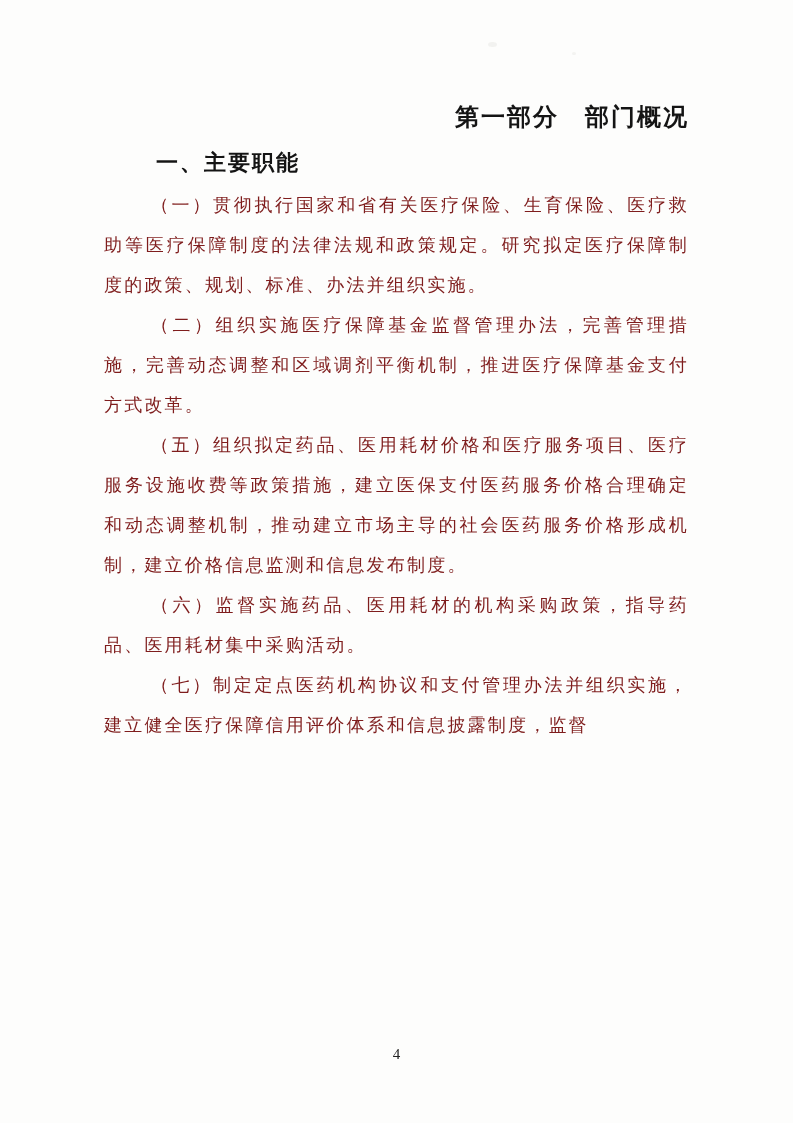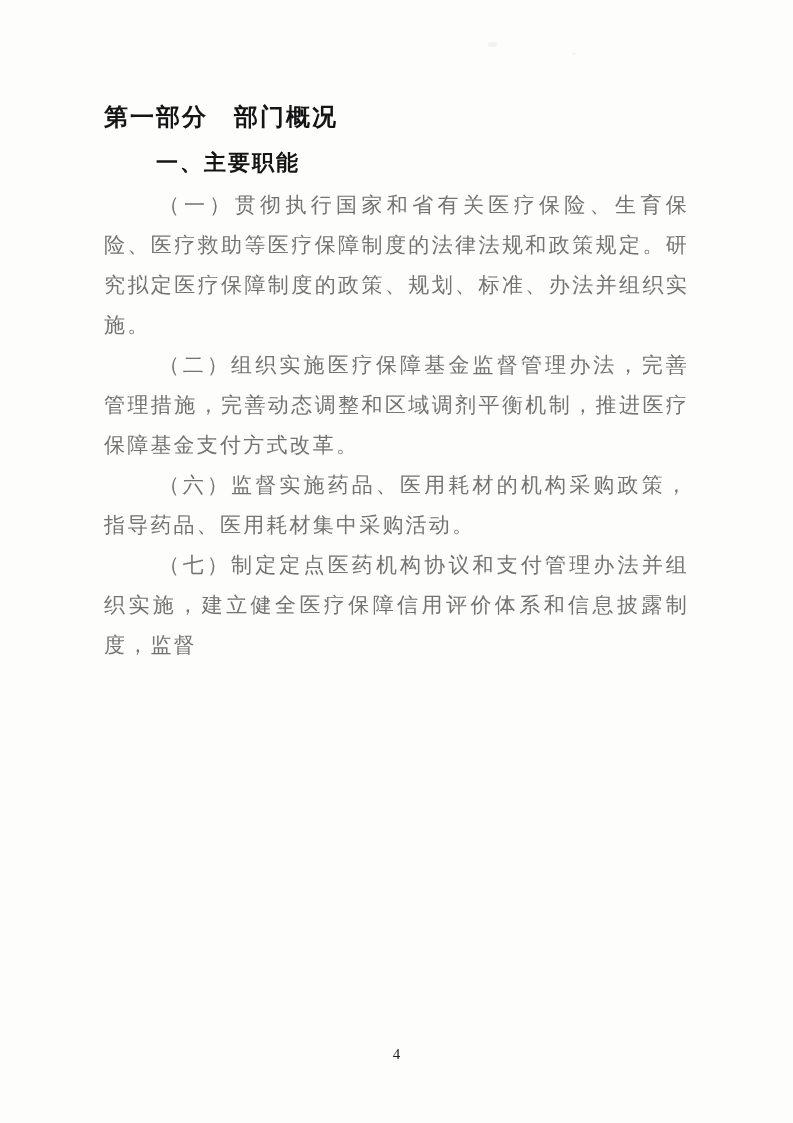--- a/index.html
+++ b/index.html
@@ -20,47 +20,47 @@
     position: relative;
     padding: 0 104px;
   }
   .doc-title {
     margin: 0;
     padding-top: 100px;
     font-family: "Liberation Sans", "DejaVu Sans", sans-serif;
     font-weight: 700;
     font-size: 24px;
     line-height: 33px;
-    text-align: left;
+    text-align: right;
     letter-spacing: 2px;
     color: #141414;
   }
   .section-heading {
     margin: 15px 0 4px 0;
     padding-left: 52px;
     font-family: "Liberation Sans", "DejaVu Sans", sans-serif;
     font-weight: 700;
     font-size: 22px;
     line-height: 30px;
     letter-spacing: 2px;
     color: #141414;
   }
   .body-text {
     margin-top: 7px;
   }
   .body-text p {
     margin: 0;
     font-family: Liberation Sans, sans-serif;
-    font-size: 21px;
+    font-size: 18px;
     line-height: 40px;
     letter-spacing: 2.2px;
     text-align: justify;
     text-justify: inter-character;
     text-indent: 2.6em;
-    color: #737373;
+    color: #7f1d1d;
   }
   .page-number {
     position: absolute;
     left: 0;
     right: 0;
     top: 1046px;
     text-align: center;
     font-family: "Liberation Serif", "DejaVu Serif", serif;
     font-size: 15px;
     color: #222222;
@@ -82,19 +82,20 @@
   <span class="speck speck-2"></span>
 
   <div class="content">
     <h1 class="doc-title">第一部分　部门概况</h1>
 
     <h2 class="section-heading">一、主要职能</h2>
 
     <div class="body-text">
       <p>（一）贯彻执行国家和省有关医疗保险、生育保险、医疗救助等医疗保障制度的法律法规和政策规定。研究拟定医疗保障制度的政策、规划、标准、办法并组织实施。</p>
       <p>（二）组织实施医疗保障基金监督管理办法，完善管理措施，完善动态调整和区域调剂平衡机制，推进医疗保障基金支付方式改革。</p>
+      <p>（五）组织拟定药品、医用耗材价格和医疗服务项目、医疗服务设施收费等政策措施，建立医保支付医药服务价格合理确定和动态调整机制，推动建立市场主导的社会医药服务价格形成机制，建立价格信息监测和信息发布制度。</p>
       <p>（六）监督实施药品、医用耗材的机构采购政策，指导药品、医用耗材集中采购活动。</p>
       <p>（七）制定定点医药机构协议和支付管理办法并组织实施，建立健全医疗保障信用评价体系和信息披露制度，监督</p>
     </div>
   </div>
 
   <div class="page-number">4</div>
 </div>
 
 </body></html>

